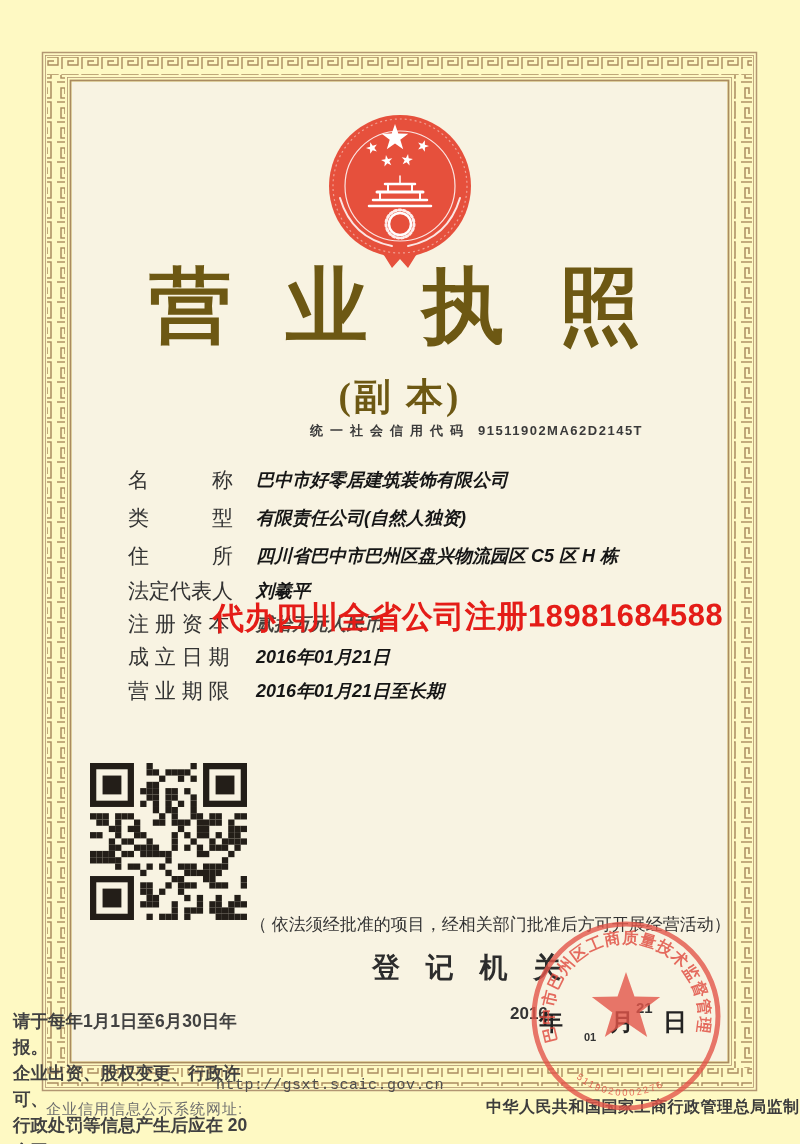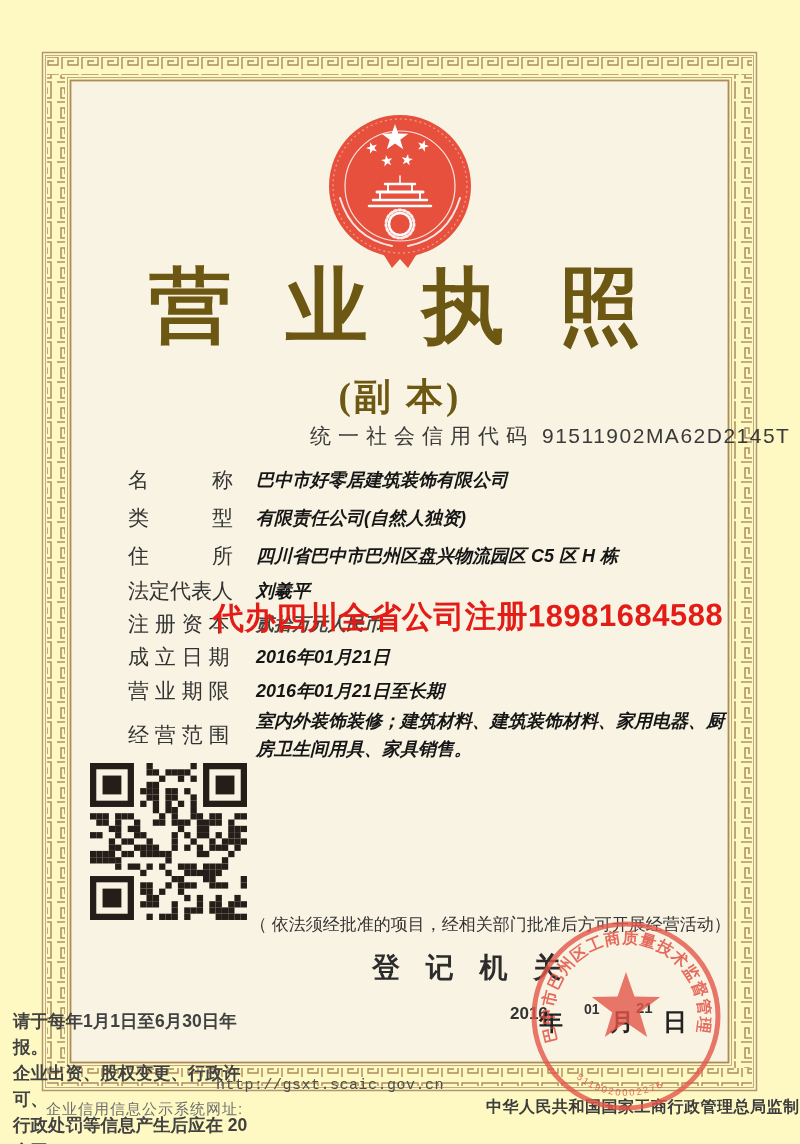--- a/index.html
+++ b/index.html
@@ -9,21 +9,21 @@
   .frame-svg{position:absolute;left:0;top:0;z-index:1;}
   .content{position:absolute;left:0;top:0;width:800px;height:1144px;z-index:2;}
 
   .emblem{position:absolute;left:322px;top:112px;width:156px;height:158px;}
 
   .title{position:absolute;left:0;width:800px;top:262px;text-align:center;font-size:82px;line-height:1.1;
          font-weight:700;color:#6d5813;font-family:"Liberation Serif","DejaVu Serif",serif;
          letter-spacing:10px;word-spacing:14px;white-space:nowrap;}
   .subtitle{position:absolute;left:0;width:800px;top:372px;text-align:center;font-size:37px;font-weight:700;
          color:#6d5813;font-family:"Liberation Serif","DejaVu Serif",serif;letter-spacing:3px;}
-  .codeline{position:absolute;left:310px;top:422px;font-size:21px;font-weight:400;color:#3a3a3a;white-space:nowrap;}
+  .codeline{position:absolute;left:310px;top:422px;font-size:13px;font-weight:700;color:#3a3a3a;white-space:nowrap;}
   .codeline .cl{letter-spacing:7px;margin-right:8px;}
   .codeline .cv{letter-spacing:1.5px;font-family:"Liberation Sans","DejaVu Sans",sans-serif;}
 
   .row{position:absolute;left:128px;width:602px;display:flex;align-items:center;}
   .row .lbl{flex:0 0 122px;font-size:21px;color:#333;line-height:26px;}
   .row .val{margin-left:6px;width:468px;font-size:18px;font-weight:700;color:#161616;line-height:28px;font-style:italic;}
   .r0{top:466px}.r1{top:504px}.r2{top:542px}.r3{top:577px}.r4{top:610px}
   .r5{top:643px}.r6{top:677px}.r7{top:707px}
   .capital-val{opacity:.8;}
 
@@ -33,21 +33,21 @@
   .qr{position:absolute;left:90px;top:763px;width:157px;height:157px;}
 
   .approval{position:absolute;left:250px;top:913px;font-size:17px;font-weight:400;color:#333;white-space:nowrap;}
   .regauth{position:absolute;left:372px;top:949px;font-size:28px;font-weight:700;color:#2c2c2c;letter-spacing:9px;white-space:nowrap;}
 
   .seal{position:absolute;left:524px;top:916px;width:206px;height:200px;z-index:5;}
 
   .dpart{position:absolute;color:#333;font-weight:600;z-index:4;}
   .d-year{left:480px;top:1004px;font-size:17px;margin-left:30px;}
   .d-yu{left:539px;top:1006px;font-size:24px;font-weight:700;color:#222;}
-  .d-month{left:584px;top:1001px;font-size:14px;}
+  .d-month{left:584px;top:1031px;font-size:11px;}
   .d-mu{left:610px;top:1006px;font-size:24px;font-weight:700;color:#222;}
   .d-day{left:636px;top:999px;font-size:15px;}
   .d-du{left:663px;top:1006px;font-size:24px;font-weight:700;color:#222;}
 
   .notice{position:absolute;left:13px;top:1008px;width:248px;font-size:17.5px;font-weight:600;color:#414141;
           line-height:26px;white-space:pre-line;z-index:3;}
   .url{position:absolute;left:216px;top:1077px;font-size:15px;color:#4e4e4e;letter-spacing:.5px;z-index:3;
        font-family:"Liberation Mono","DejaVu Sans Mono",monospace;}
   .weblabel{position:absolute;left:46px;top:1100px;font-size:15px;color:#6e6e6e;letter-spacing:1px;}
   .issuer{position:absolute;left:486px;top:1097px;font-size:16px;font-weight:600;color:#3c3c3c;letter-spacing:.5px;}
@@ -136,24 +136,20 @@
       <span class="lbl">注 册 资 本</span>
       <span class="val capital-val">贰拾万元人民币</span>
     </div>
     <div class="row r5">
       <span class="lbl">成 立 日 期</span>
       <span class="val">2016年01月21日</span>
     </div>
     <div class="row r6">
       <span class="lbl">营 业 期 限</span>
       <span class="val">2016年01月21日至长期</span>
-    </div>
-    <div class="row r7">
-      <span class="lbl">经 营 范 围</span>
-      <span class="val">室内外装饰装修；建筑材料、建筑装饰材料、家用电器、厨房卫生间用具、家具销售。</span>
     </div>
 
     <div class="watermark">代办四川全省公司注册18981684588</div>
 
     <svg class="qr" viewBox="0 0 157 157" fill="#231e18">
         <rect x="56.5" y="0.0" width="6.28" height="6.28"></rect>
         <rect x="100.5" y="0.0" width="6.28" height="6.28"></rect>
         <rect x="56.5" y="6.3" width="6.28" height="6.28"></rect>
         <rect x="62.8" y="6.3" width="6.28" height="6.28"></rect>
         <rect x="75.4" y="6.3" width="6.28" height="6.28"></rect>

